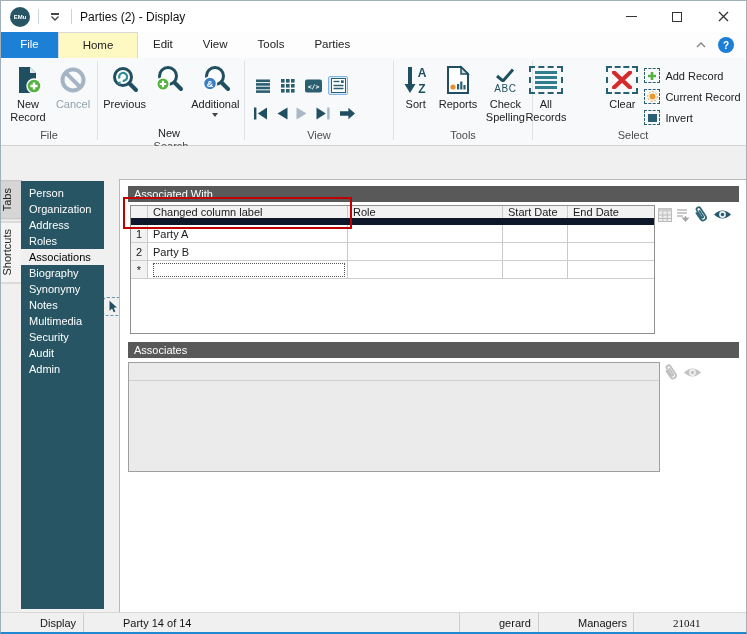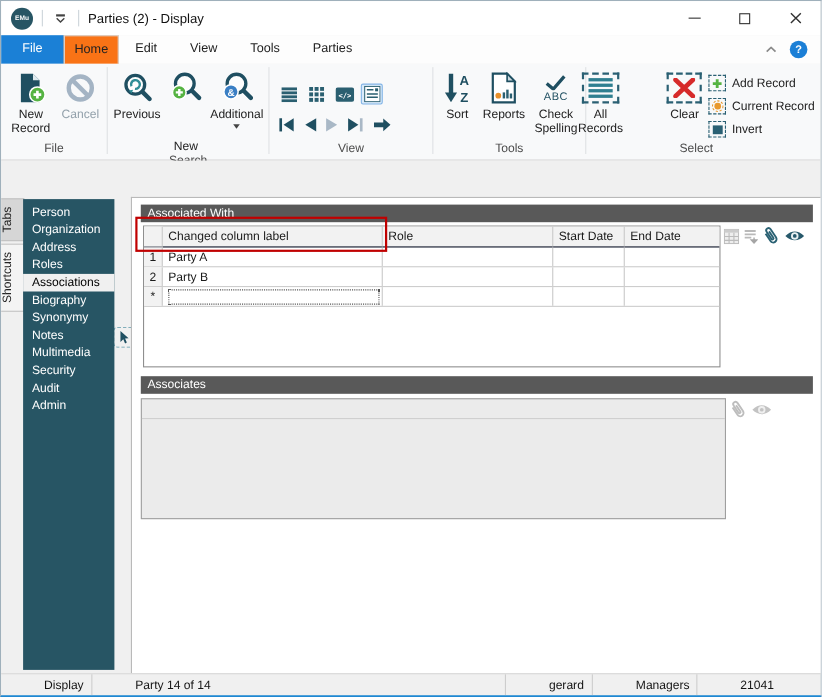--- a/index.html
+++ b/index.html
@@ -17,21 +17,21 @@
   .title-text { font-size:12px; color:#111; white-space:nowrap; }
   .win-btns { margin-left:auto; display:flex; height:100%; }
   .win-btn { width:46px; height:100%; display:flex; align-items:center; justify-content:center; }
   .glyph-min { width:11px; height:1px; background:#333; }
   .glyph-max { width:10px; height:10px; border:1px solid #333; }
 
   
   .tabrow { position:absolute; top:31px; left:0; right:0; height:26px; background:#fdfdfd; display:flex; align-items:stretch; }
   .rtab { text-align:center; line-height:25px; font-size:11.5px; color:#222; }
   .rtab.file { width:57px; background:#1b80d6; color:#fff; }
-  .rtab.active { width:50px; background:#f97316; border:1px solid #d9d9d9; border-bottom:none; }
+  .rtab.active { width:80px; background:#fef9c3; border:1px solid #d9d9d9; border-bottom:none; }
   .rtab.plain { padding:0 15px; }
   .tabrow-right { margin-left:auto; display:flex; align-items:center; gap:12px; padding-right:12px; }
   .help-circle { width:16px; height:16px; border-radius:50%; background:#1b7fd6; color:#fff; font-weight:bold; font-size:10px;
                  display:flex; align-items:center; justify-content:center; }
 
   
   .ribbon { position:absolute; top:57px; left:0; right:0; height:88px; background:#f8f9fa; border-bottom:1px solid #d4d4d4;
             display:flex; align-items:stretch; }
   .rgroup { display:flex; flex-direction:column; padding:1px 2px 0; }
   .rgroup-content { flex:1; display:flex; align-items:flex-start; justify-content:center; }
@@ -77,21 +77,21 @@
   .sb-item { height:16px; line-height:16px; padding-left:8px; color:#fff; font-size:11px; white-space:nowrap; }
   .sb-item.selected { background:#f0f0f0; color:#000; }
 
   .mainpanel { position:absolute; left:118px; top:178px; width:629px; height:434px; background:#fff;
                border:1px solid #b9b9b9; border-right:none; }
   .section-header { position:absolute; left:8px; width:611px; height:16px; background:#595959; color:#fff;
                     font-size:11px; line-height:16px; padding-left:6px; }
   .assoc-table { position:absolute; left:10px; top:25px; width:525px; height:129px; background:#fff;
                  border:1px solid #8f8f8f; display:flex; flex-direction:column; }
   .trow { display:flex; height:19px; flex:0 0 auto; }
-  .trow.head { background:#f2f2f2; border-bottom:1px solid #0f172a; }
+  .trow.head { background:#f2f2f2; border-bottom:7px solid #0f172a; }
   .trow.data { height:18px; border-bottom:1px solid #cdcdcd; }
   .tc { border-right:1px solid #c9c9c9; padding-left:5px; display:flex; align-items:center; overflow:hidden; white-space:nowrap; }
   .tc.num { width:17px; justify-content:center; padding-left:0; background:#f2f2f2; flex:0 0 auto; }
   .tc.c1 { width:200px; flex:0 0 auto; }
   .tc.c2 { width:155px; flex:0 0 auto; }
   .tc.c3 { width:65px; flex:0 0 auto; }
   .tc.c4 { width:87px; flex:0 0 auto; border-right:none; }
   .focus-cell { width:100%; height:14px; border:1px dotted #555; margin:1px 2px 1px 0; }
   .red-annotation { position:absolute; left:3px; top:17px; width:229px; height:32px; border:2px solid #c00000; z-index:5; }
   .grid-icons { position:absolute; left:538px; top:25px; display:flex; align-items:center; gap:3px; }
@@ -513,17 +513,17 @@
   <div class="statusbar">
     <div class="st-cell" style="width:52px;">Display</div>
     <div class="st-sep"></div>
     <div class="st-cell">Party 14 of 14</div>
     <div class="st-spring"></div>
     <div class="st-sep"></div>
     <div class="st-cell" style="width:48px;">gerard</div>
     <div class="st-sep"></div>
     <div class="st-cell" style="width:64px;">Managers</div>
     <div class="st-sep"></div>
-    <div class="st-cell" style="width:56px;">21041</div>
+    <div class="st-cell" style="width:56px;font-family:Liberation Serif, serif;">21041</div>
     <div style="width:26px;"></div>
   </div>
 
 </div>
 
 </body></html>

